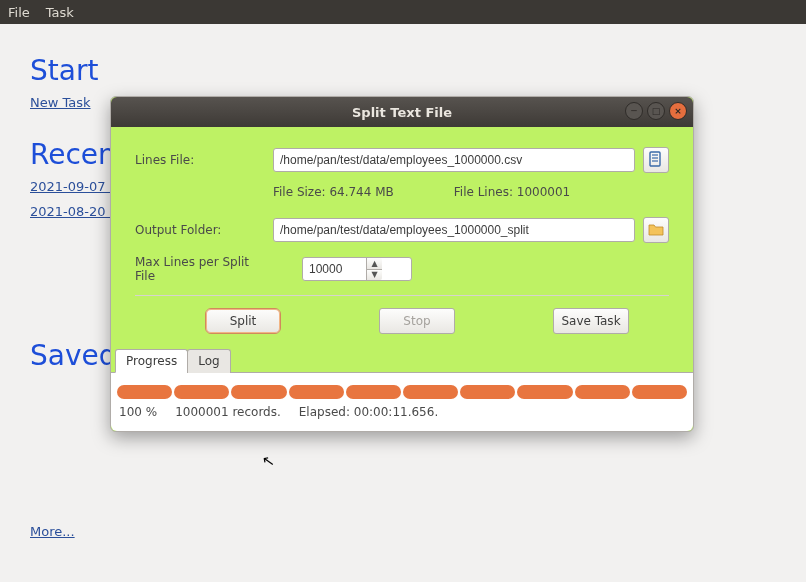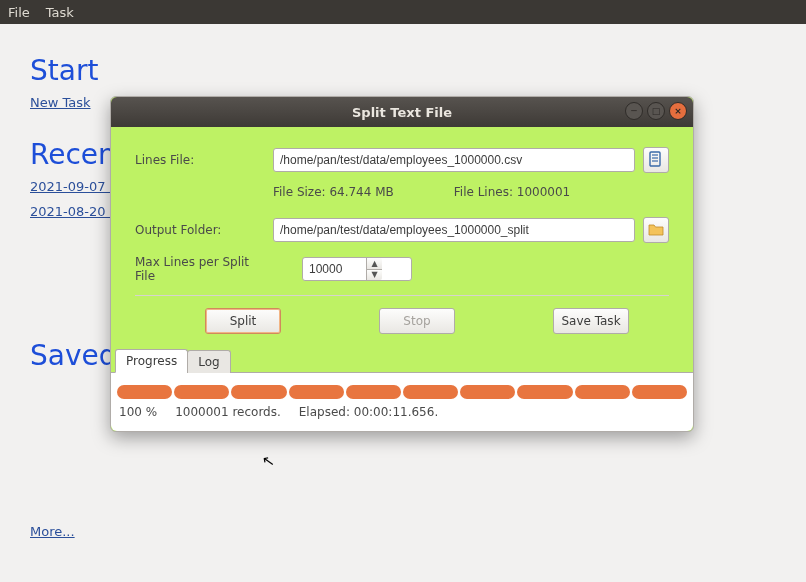--- a/index.html
+++ b/index.html
@@ -120,24 +120,24 @@
   .hr { border: none; border-top: 1px solid #d6d3cf; margin: 6px 0 12px 0; }
   .button-row { display: flex; justify-content: space-between; padding: 0 40px 14px 70px; }
   .btn {
     min-width: 76px; height: 26px;
     border: 1px solid #b0aca8; border-radius: 3px;
     background: linear-gradient(#fdfdfc,#e9e7e3);
     font-size: 12px; color: #3c3c3c;
     display: flex; align-items: center; justify-content: center;
     cursor: pointer;
   }
-  .btn.primary { border-color: #d08a5c; box-shadow: 0 0 0 1px #f2b585 inset; }
+  .btn.primary { border-color: #d08a5c; box-shadow: 0 0 0 1px #f2b585 inset; border-radius: 6px; }
   .btn.disabled { color: #a5a29d; }
   .tabbar {
-    display: flex; align-items: flex-end;
+    display: flex; 
     padding-left: 4px;
     border-bottom: 1px solid #b0aca8;
     margin: 0 0 0 0;
   }
   .tab {
     padding: 4px 10px;
     font-size: 12px;
     border: 1px solid #b0aca8;
     border-bottom: none;
     background: #e9e7e3;

